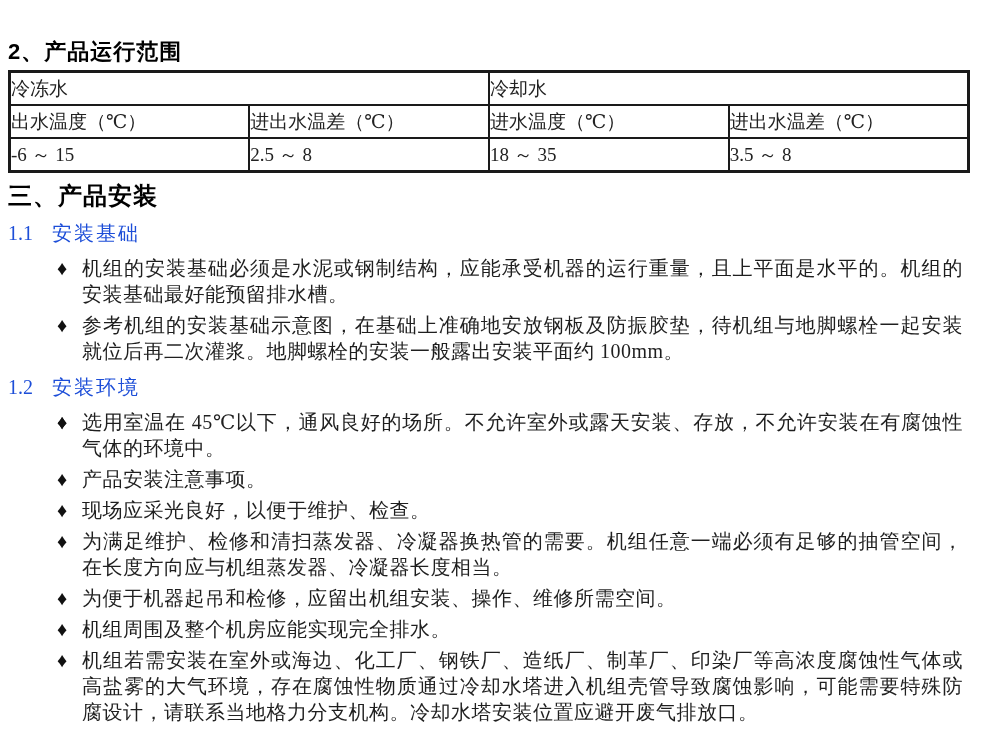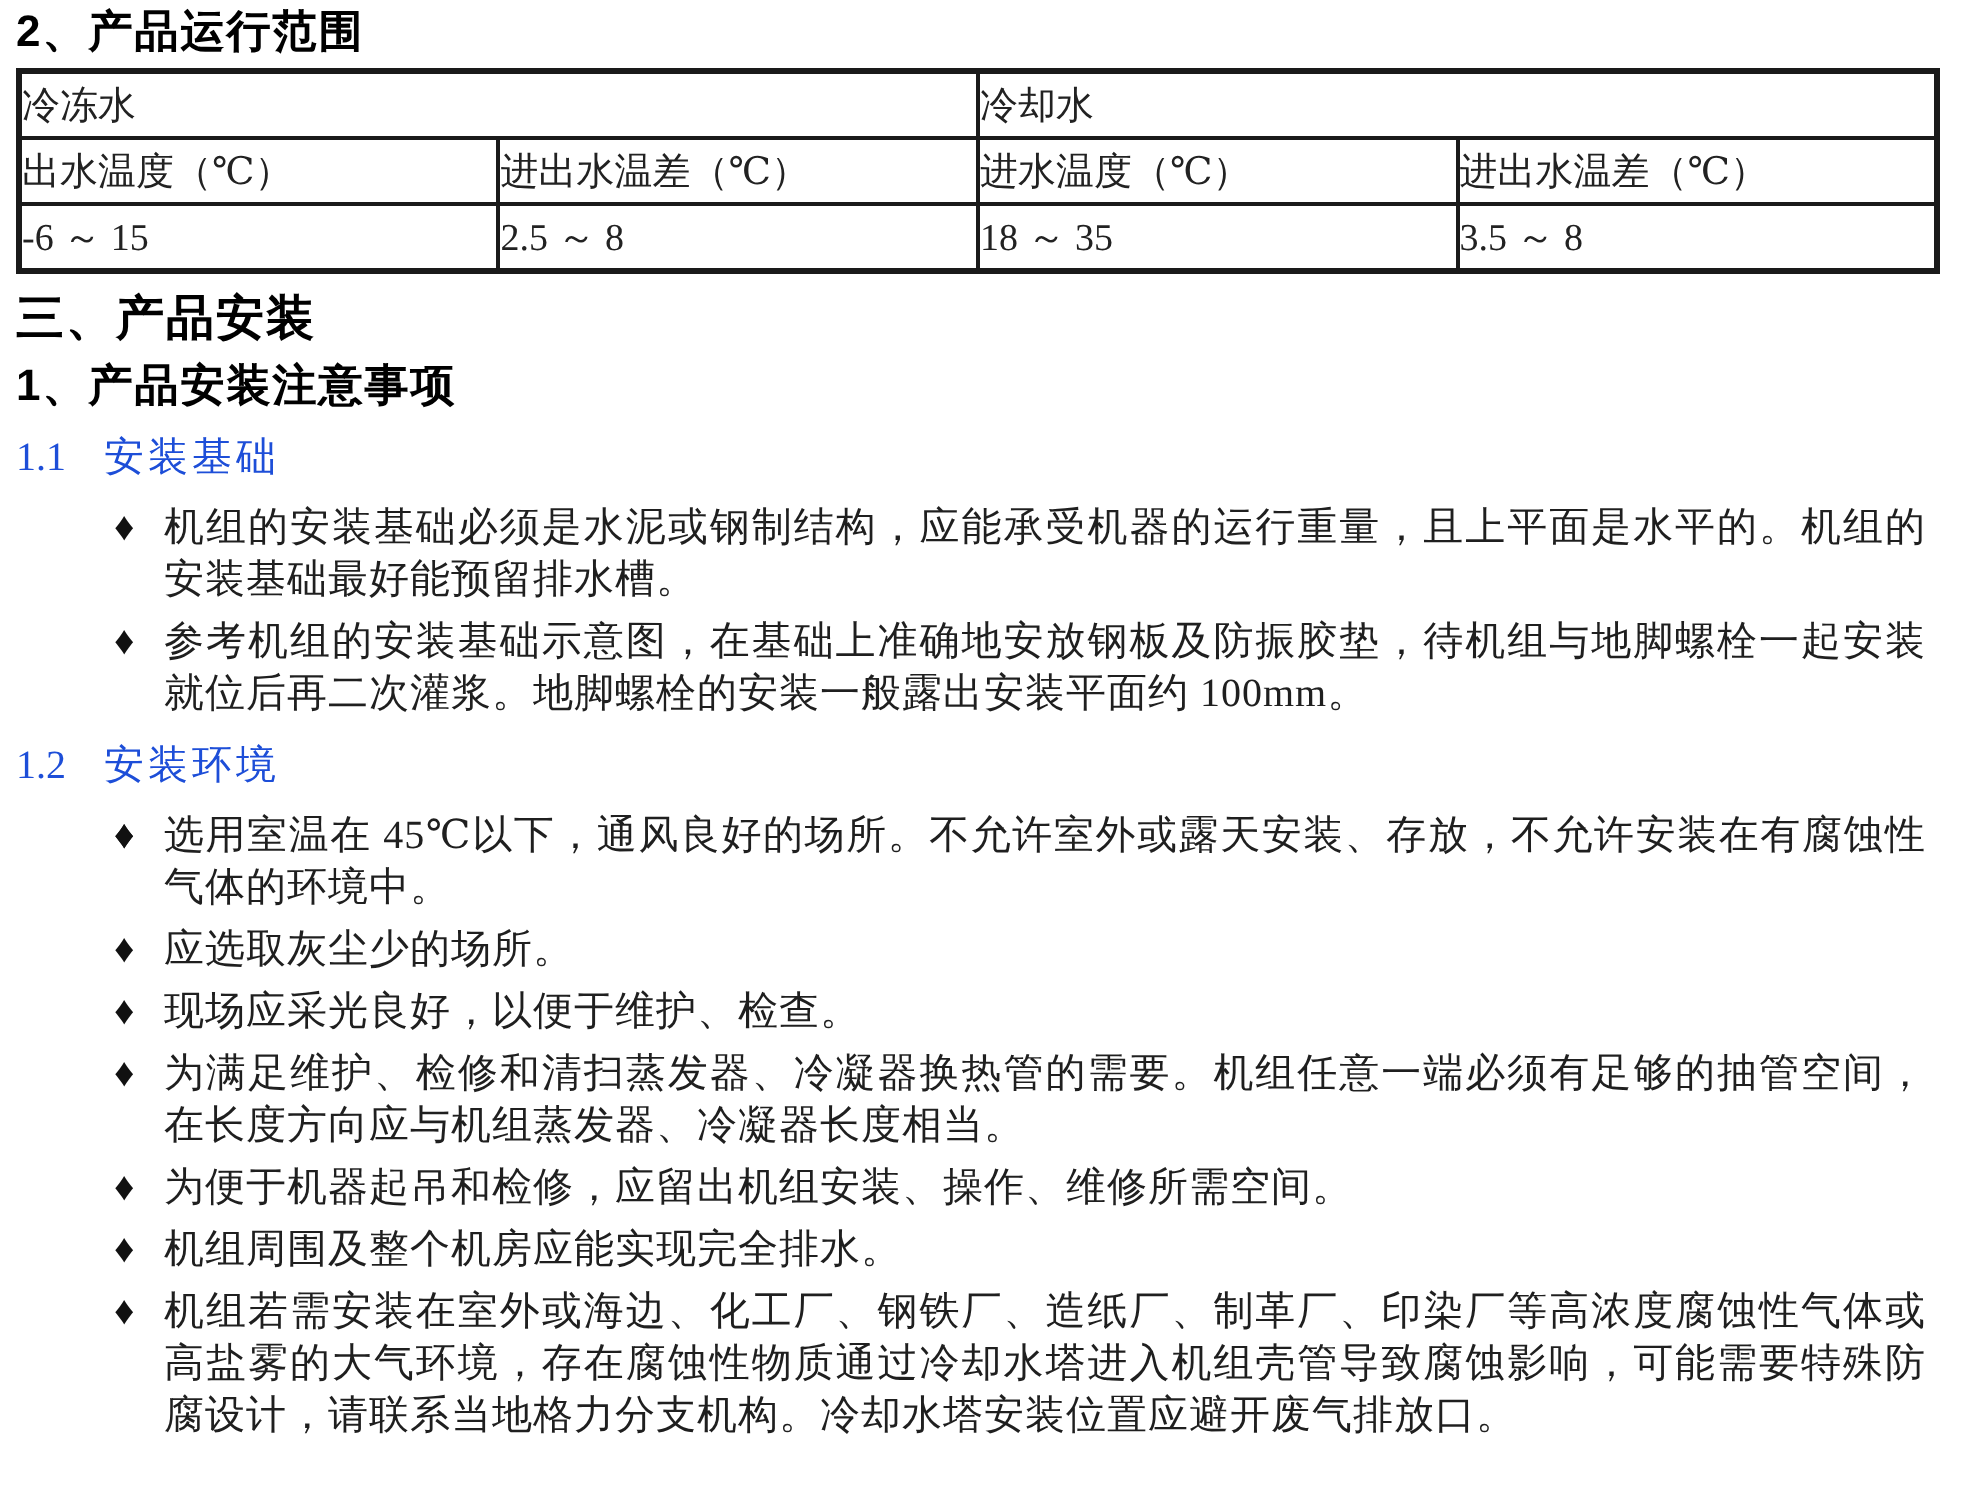--- a/index.html
+++ b/index.html
@@ -12,20 +12,21 @@
     height: 754px;
     overflow: hidden;
     font-family: "Liberation Serif", "DejaVu Serif", serif;
     color: #1f1f1f;
   }
   .page {
     padding: 3px 8px 0 8px;
     box-sizing: border-box;
     width: 984px;
     height: 578px;
+    margin-top: 36px;
   }
   
   .h-sec2 {
     font-family: "Liberation Sans", "DejaVu Sans", sans-serif;
     font-weight: bold;
     font-size: 22px;
     line-height: 26px;
     color: #000000;
     margin: 0 0 5px 0;
     letter-spacing: 1px;
@@ -121,21 +122,20 @@
         <td>-6 ～ 15</td>
         <td>2.5 ～ 8</td>
         <td>18 ～ 35</td>
         <td>3.5 ～ 8</td>
       </tr>
     </tbody>
   </table>
 
   <div class="h-sec3">三、产品安装</div>
 
-  <div class="h-sub1">1、产品安装注意事项</div>
 
   <div class="part-heading">
     <span class="part-num">1.1</span>
     <span class="part-label">安装基础</span>
   </div>
 
   <ul class="bullets">
     <li>
       <span class="diamond">♦</span>
       <span>机组的安装基础必须是水泥或钢制结构，应能承受机器的运行重量，且上平面是水平的。机组的安装基础最好能预留排水槽。</span>
@@ -154,21 +154,21 @@
   <ul class="bullets">
     <li>
       <span class="diamond">♦</span>
     </li>
     <li>
       <span class="diamond">♦</span>
       <span>选用室温在 45℃以下，通风良好的场所。不允许室外或露天安装、存放，不允许安装在有腐蚀性气体的环境中。</span>
     </li>
     <li>
       <span class="diamond">♦</span>
-      <span>应选取灰尘少的场所。</span>
+      <span>产品安装注意事项。</span>
     </li>
     <li>
       <span class="diamond">♦</span>
       <span>现场应采光良好，以便于维护、检查。</span>
     </li>
     <li>
       <span class="diamond">♦</span>
       <span>为满足维护、检修和清扫蒸发器、冷凝器换热管的需要。机组任意一端必须有足够的抽管空间，在长度方向应与机组蒸发器、冷凝器长度相当。</span>
     </li>
     <li>

